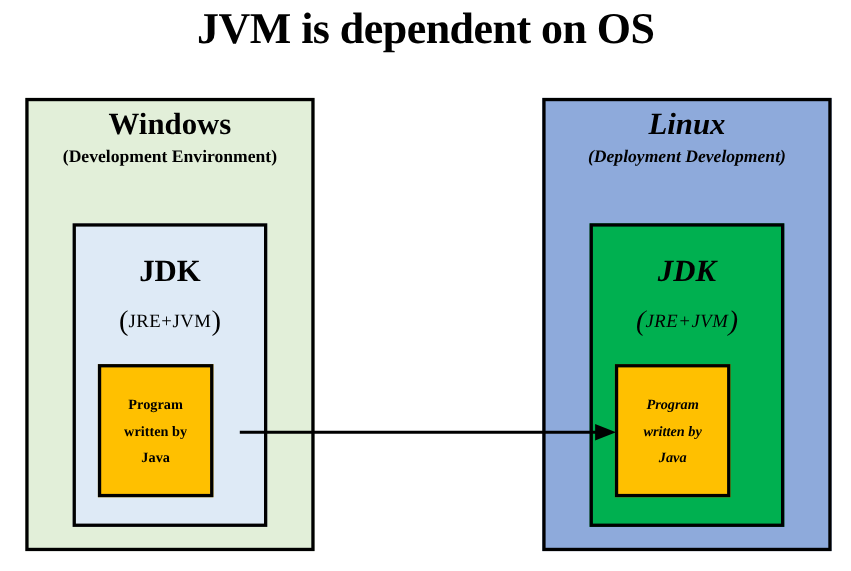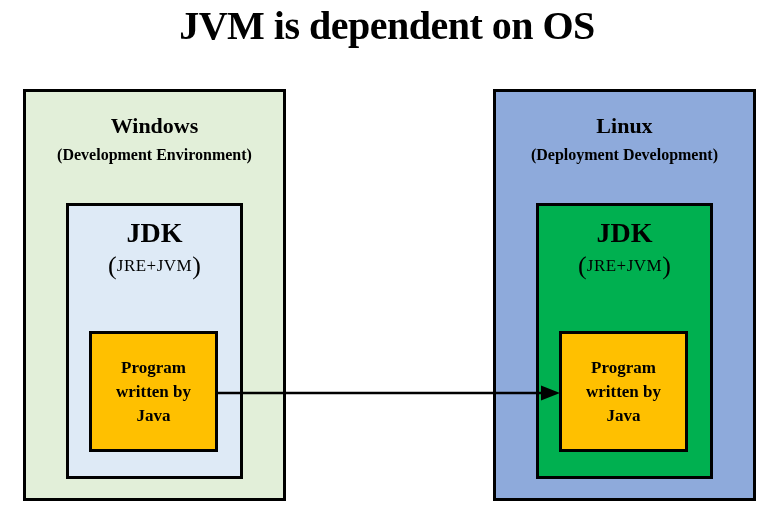--- a/index.html
+++ b/index.html
@@ -23,25 +23,25 @@
 
   .panel {
     position: absolute;
     top: 89px;
     width: 263px; height: 412px;
     border: 3px solid var(--border, #000);
     box-sizing: border-box;
     text-align: center;
   }
   .panel-windows { left: 23px;  background: var(--windows-panel-bg, #e2efd9); }
-  .panel-linux   { left: 493px; background: var(--linux-panel-bg, #8eaadb); }
+  .panel-linux   { left: 493px; background: var(--linux-panel-bg, #8eaadb); font-style: italic; }
 
   .panel-title {
-    margin-top: 16px;
-    font-size: 22px;
+    margin-top: 4px;
+    font-size: 28px;
     font-weight: 700;
     line-height: 35px;
   }
   .panel-subtitle {
     margin-top: 1px;
     font-size: 16px;
     font-weight: 700;
     line-height: 22px;
   }
 
@@ -50,51 +50,51 @@
     left: 40px; top: 111px;
     width: 177px; height: 276px;
     border: 3px solid var(--border, #000);
     box-sizing: border-box;
     text-align: center;
   }
   .jdk-windows { background: var(--jdk-windows-bg, #deeaf6); }
   .jdk-linux   { background: var(--jdk-linux-bg, #00b050); }
 
   .jdk-title {
-    margin-top: 10px;
+    margin-top: 24px;
     font-size: 28px;
     font-weight: 700;
     line-height: 33px;
   }
   .jdk-sub {
-    margin-top: 4px;
+    margin-top: 16px;
     font-size: 17px;
     letter-spacing: 0.5px;
     line-height: 26px;
     font-weight: 500;
   }
   .jdk-sub .paren {
     font-size: 26px;
     font-weight: 400;
     vertical-align: -3px;
     letter-spacing: 0;
   }
 
   .program-box {
     position: absolute;
     left: 20px; top: 125px;
-    width: 129px; height: 121px;
+    width: 105px; height: 121px;
     border: 3px solid var(--border, #000);
     box-sizing: border-box;
     background: var(--program-bg, #ffc000);
     display: flex;
     flex-direction: column;
     align-items: center;
     justify-content: center;
-    font-size: 17px;
+    font-size: 13px;
     font-weight: 700;
     line-height: 24px;
   }
 
   .arrow-svg {
     position: absolute;
     left: 214px; top: 379px;
     width: 352px; height: 28px;
   }
 </style>

